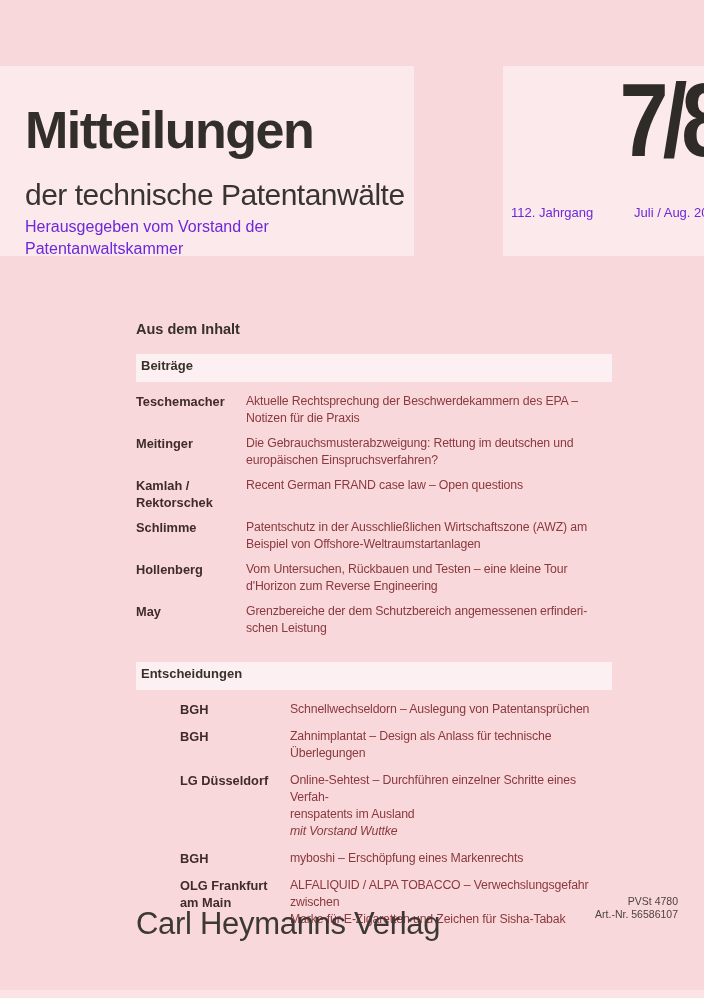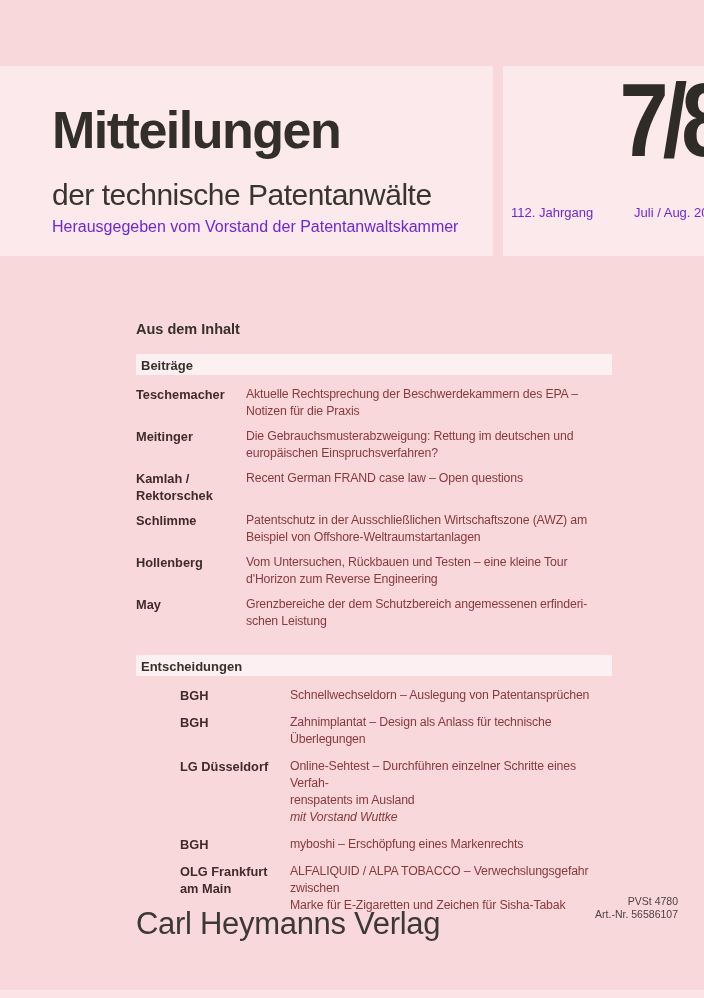--- a/index.html
+++ b/index.html
@@ -7,21 +7,21 @@
     width:704px; height:998px;
     background:#f9d8dc;
     font-family:"Liberation Sans","DejaVu Sans",sans-serif;
     position:relative; overflow:hidden;
     -webkit-font-smoothing:antialiased;
   }
   .page { position:absolute; inset:0; }
 
   
   .panel { position:absolute; top:66px; height:190px; background:#fce9ec; }
-  .panel-left  { left:0;   width:493px; box-sizing:border-box; padding:36px 0 0 52px; }
+  .panel-left  { left:0;   width:414px; box-sizing:border-box; padding:36px 0 0 25px; }
   .panel-right { left:503px; width:240px; box-sizing:border-box; }
 
   .mast-title {
     font-size:52px; font-weight:700; color:#322e29;
     letter-spacing:-1.5px; line-height:56px; margin:0;
   }
   .mast-subtitle {
     font-size:30px; font-weight:400; color:#383430;
     letter-spacing:-0.5px; line-height:34px; margin-top:20px;
   }
@@ -44,21 +44,21 @@
 
   
   .toc { position:absolute; left:136px; top:319px; width:476px; }
   .toc-heading {
     font-size:14.5px; font-weight:700; color:#38302a;
     line-height:20px; height:20px; margin:0 0 15px 0;
   }
   .toc-section { margin-top:0; }
   .toc-section + .toc-section { margin-top:25px; }
   .section-band {
-    background:#fdf0f2; height:21px; line-height:21px;
+    background:#fdf0f2; height:28px; line-height:21px;
     padding-left:5px; margin-bottom:11px;
   }
   .section-band span {
     font-size:13px; font-weight:700; color:#38302a;
   }
   .toc-row { display:flex; margin-bottom:8px; }
   .toc-section:last-child .toc-row { margin-bottom:10px;padding-left:44px; }
   .toc-author {
     flex:0 0 110px; font-size:12.8px; font-weight:700; color:#3f2c28;
     line-height:17px; white-space:pre-line;

